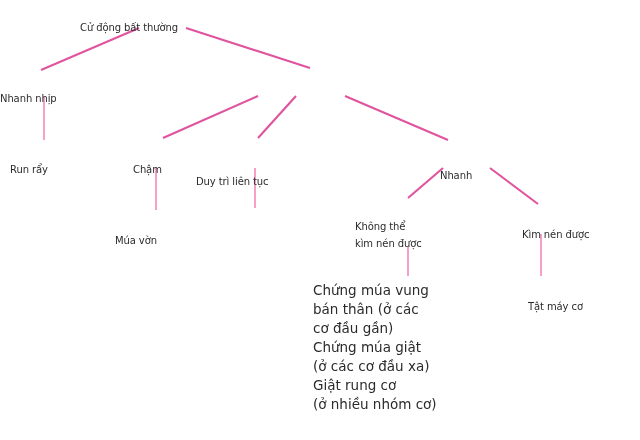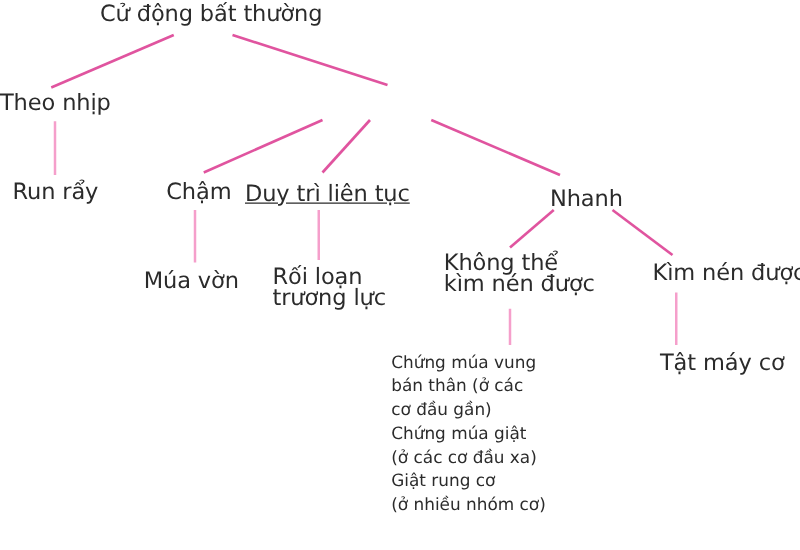--- a/index.html
+++ b/index.html
@@ -23,25 +23,26 @@
     position: absolute;
     left: 0;
     top: 0;
     width: 640px;
     height: 440px;
     pointer-events: none;
   }
   .node {
     position: absolute;
     color: #2b2b2b;
-    font-size: 18px;
+    font-size: 10px;
     line-height: 16.5px;
     white-space: pre;
     letter-spacing: -0.1px;
     font-family: "DejaVu Sans", "Liberation Sans", sans-serif;
+    margin-top: 16px;
   }
   .node.multiline {
     white-space: pre-line;
   }
   .leaf-block {
     position: absolute;
     color: #2b2b2b;
     font-size: 13.5px;
     line-height: 19px;
     white-space: pre-line;
@@ -62,28 +63,26 @@
       <line x1="345" y1="96" x2="448" y2="140" stroke="#e0549f" stroke-width="2.1" stroke-linecap="butt"></line>
       <line x1="156" y1="168" x2="156" y2="210" stroke="#f59fcb" stroke-width="2" stroke-linecap="butt"></line>
       <line x1="255" y1="168" x2="255" y2="208" stroke="#f59fcb" stroke-width="2" stroke-linecap="butt"></line>
       <line x1="443" y1="168" x2="408" y2="198" stroke="#e0549f" stroke-width="2.1" stroke-linecap="butt"></line>
       <line x1="490" y1="168" x2="538" y2="204" stroke="#e0549f" stroke-width="2.1" stroke-linecap="butt"></line>
       <line x1="408" y1="247" x2="408" y2="276" stroke="#f59fcb" stroke-width="2" stroke-linecap="butt"></line>
       <line x1="541" y1="234" x2="541" y2="276" stroke="#f59fcb" stroke-width="2" stroke-linecap="butt"></line>
     </svg>
 
   <div class="node" style="left: 80px; top: 4px;">Cử động bất thường</div>
-  <div class="node" style="left: 0px; top: 75px;">Theo nhịp</div>
+  <div class="node" style="left: 0px; top: 75px;">Nhanh nhịp</div>
   <div class="node" style="left: 10px; top: 146px;">Run rẩy</div>
   <div class="node" style="left: 133px; top: 146px;">Chậm</div>
-  <div class="node" style="left: 196px; top: 148px; text-decoration: underline;">Duy trì liên tục</div>
+  <div class="node" style="left: 196px; top: 158px;">Duy trì liên tục</div>
   <div class="node" style="left: 440px; top: 152px;">Nhanh</div>
   <div class="node" style="left: 115px; top: 217px;">Múa vờn</div>
-  <div class="node multiline" style="left: 218px; top: 214px;">Rối loạn
-trương lực</div>
   <div class="node multiline" style="left: 355px; top: 203px;">Không thể
 kìm nén được</div>
   <div class="node" style="left: 522px; top: 211px;">Kìm nén được</div>
   <div class="node" style="left: 528px; top: 283px;">Tật máy cơ</div>
 
   <div class="leaf-block" style="left: 313px; top: 281px;">Chứng múa vung
 bán thân (ở các
 cơ đầu gần)
 Chứng múa giật
 (ở các cơ đầu xa)

